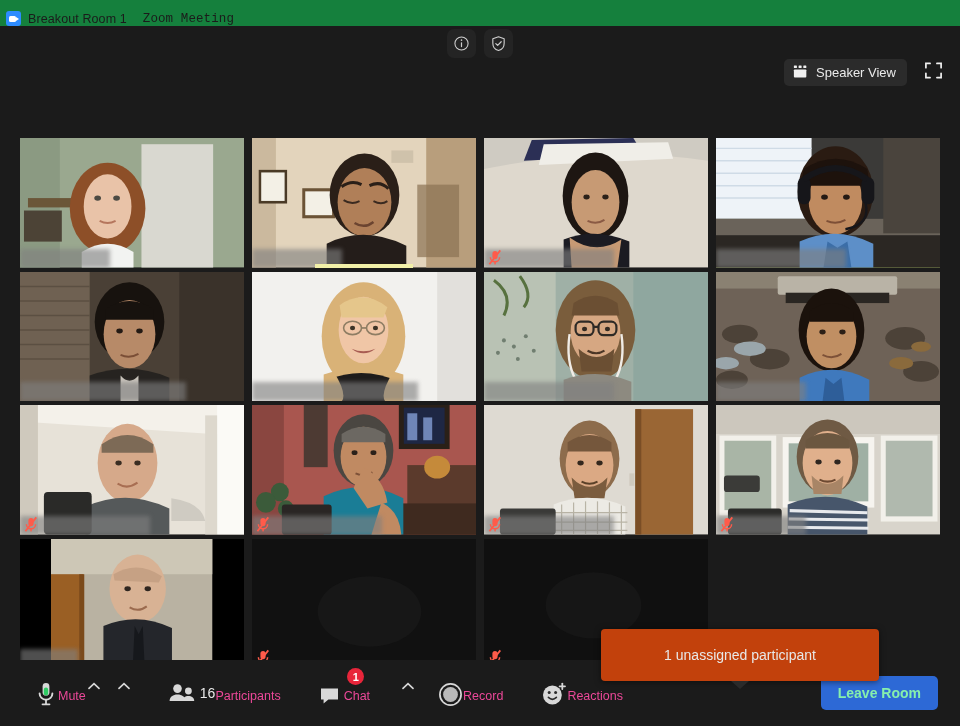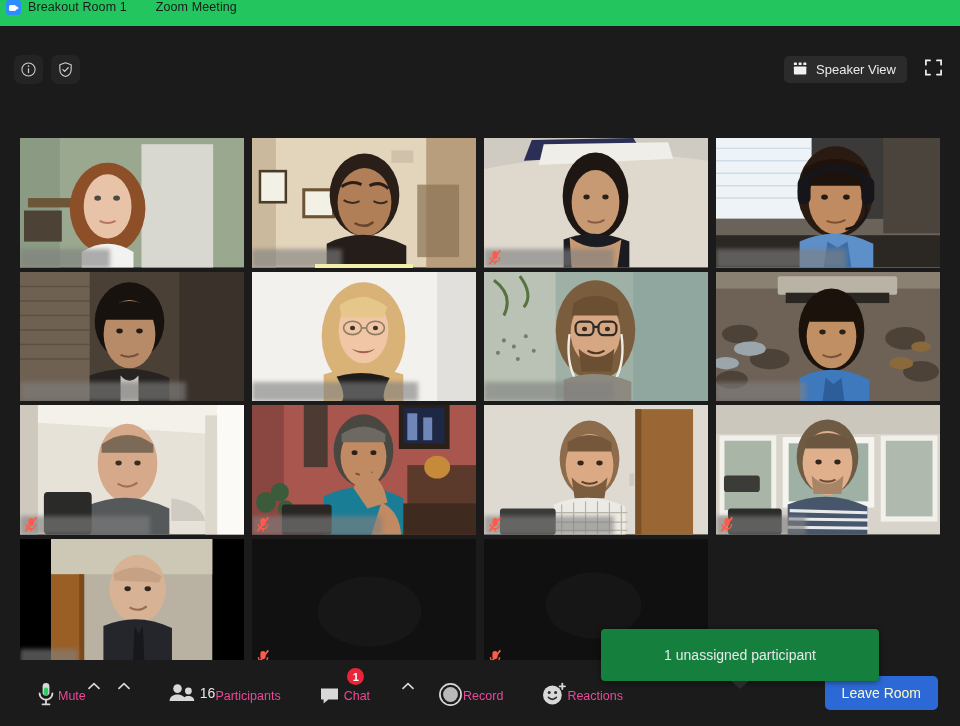--- a/index.html
+++ b/index.html
@@ -6,22 +6,22 @@
   html, body {
     width: 960px; height: 726px;
     background: #1a1a1a;
     font-family: "Liberation Sans", sans-serif;
     overflow: hidden;
   }
 
   
   .titlebar {
     height: 26px; width: 100%;
-    background: #22c55e;
-    display: flex; align-items: flex-start;
+    background: #15803d;
+    display: flex; align-items: flex-end;
     padding-left: 6px;
     gap: 7px;
   }
   .zoom-logo {
     width: 15px; height: 15px; border-radius: 3px;
     background: #2d8cff;
     position: relative; flex: none;
   }
   .zoom-logo::after {
     content: ""; position: absolute;
@@ -34,36 +34,37 @@
     left: 9.5px; top: 5.5px;
     width: 0; height: 0;
     border-top: 2px solid transparent;
     border-bottom: 2px solid transparent;
     border-left: 3.5px solid #ffffff;
   }
   .titlebar-text {
     font-size: 12.5px; color: #1b1b1b;
     white-space: nowrap; letter-spacing: .1px;
   }
-  .titlebar-sub { margin-left: 22px; }
+  .titlebar-sub { margin-left: 9px; font-family: Liberation Mono, monospace; }
 
   
   .app {
     position: relative;
     width: 960px; height: 700px;
     background: #1b1b1b;
   }
 
   
   .topbar {
-    position: absolute; top: 12px; left: 0;
+    position: absolute; top: 3px; left: 0;
     width: 100%; height: 62px;
     display: flex; align-items: center;
     padding: 0 14px;
     z-index: 6;
+    flex-direction: column;
   }
   .top-left { display: flex; gap: 8px; align-items: center; }
   .chip-btn {
     width: 29px; height: 29px; border-radius: 7px;
     background: #242424;
     display: flex; align-items: center; justify-content: center;
     cursor: pointer;
   }
   .chip-btn svg { display: block; }
   .top-right {
@@ -123,21 +124,21 @@
     width: 44%; height: 4px;
     background: #f2f0a8;
     z-index: 4;
   }
 
   
   .tooltip {
     position: absolute;
     left: 601px; top: 603px;
     width: 278px; height: 52px;
-    background: #15803d;
+    background: #c2410c;
     border-radius: 4px;
     display: flex; align-items: center; justify-content: center;
     color: #e8e8e8; font-size: 14px;
     z-index: 9;
     box-shadow: 0 1px 6px rgba(0,0,0,.5);
   }
   .tooltip::after {
     content: ""; position: absolute;
     bottom: -8px; left: 50%; margin-left: -9px;
     border-left: 9px solid transparent;
@@ -188,22 +189,22 @@
     padding: 0 4px;
   }
   .pcount {
     font-size: 14px; color: #e9e9e9;
     margin-left: 4px; align-self: center;
   }
   .p-ico-wrap { display: flex; align-items: center; }
   .leave-btn {
     margin-left: auto;
     background: #2d69d6;
-    color: #fef9c3;
-    font-size: 14px; font-weight: normal;
+    color: #86efac;
+    font-size: 14px; font-weight: bold;
     border: none; border-radius: 5px;
     padding: 9px 17px;
     cursor: pointer;
     margin-right: 8px;
   }
   .share-box {
     width: 26px; height: 22px;
     background: #29cc50;
     border-radius: 4px;
     display: flex; align-items: center; justify-content: center;

